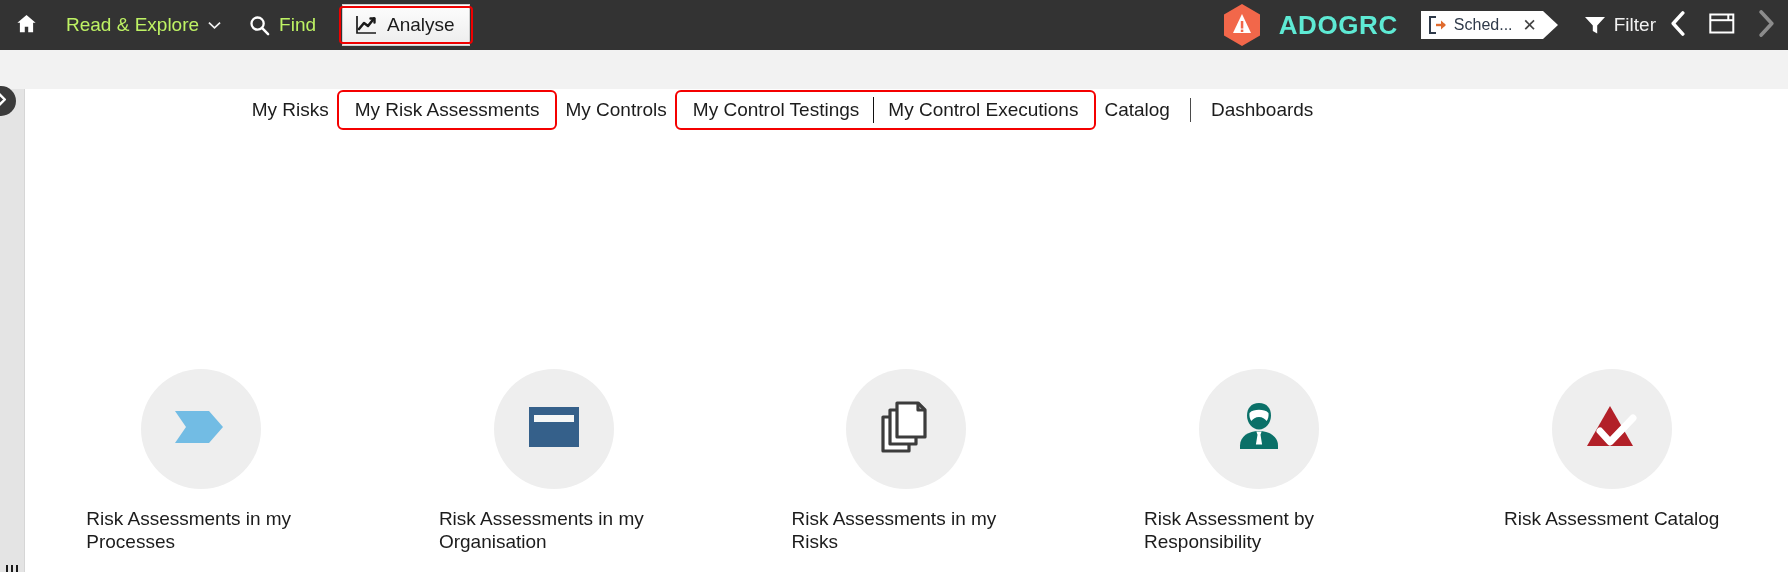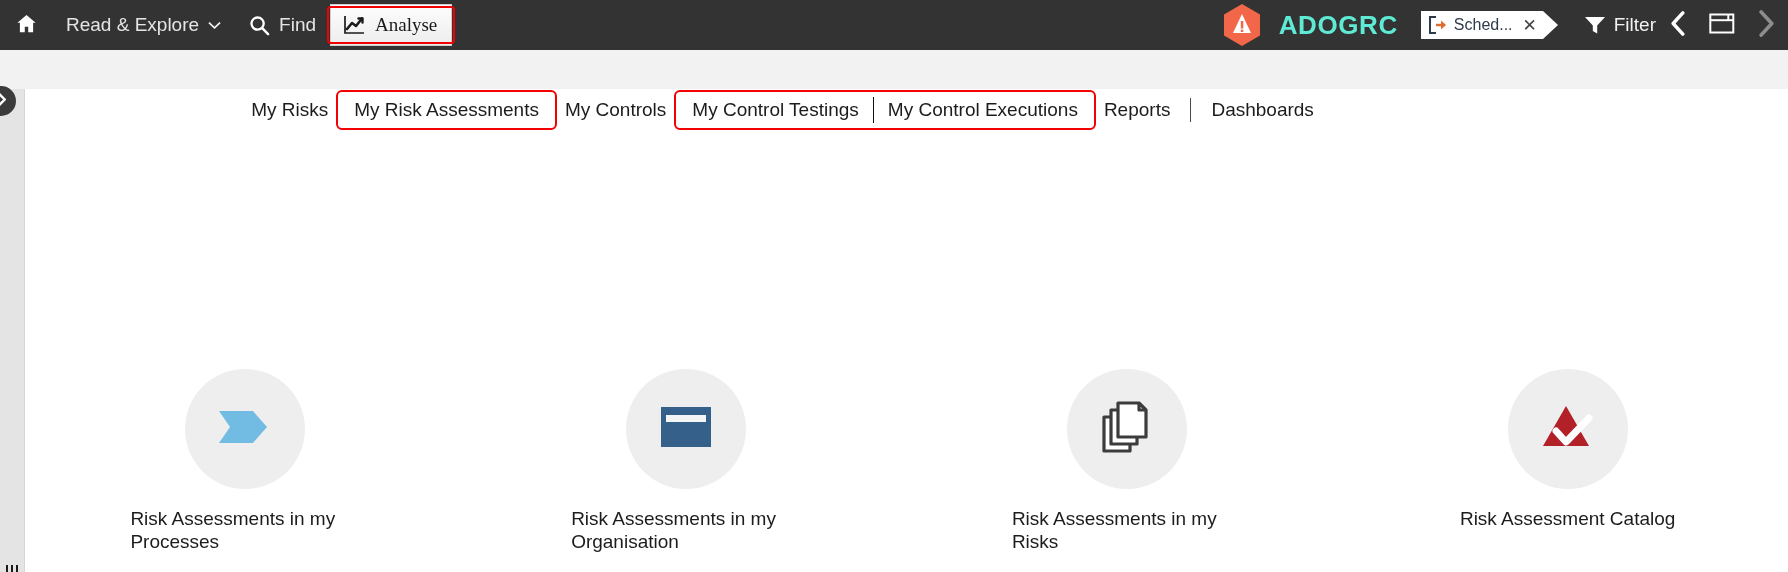--- a/index.html
+++ b/index.html
@@ -31,34 +31,34 @@
     display: flex;
     align-items: center;
     justify-content: center;
     cursor: pointer;
   }
   .tb-item {
     display: flex;
     align-items: center;
     height: 50px;
     padding: 0 14px;
-    color: #e5e5e5;
+    color: #bef264;
     font-size: 19px;
     cursor: pointer;
     white-space: nowrap;
   }
   .tb-item .caret {
     margin-left: 9px;
     font-size: 13px;
     line-height: 1;
   }
   .tb-find-icon { margin-right: 9px; display:flex; align-items:center;}
   .analyse-wrap {
     position: relative;
-    font-family: Liberation Serif, serif;
+    margin-left: 12px;
   }
   .analyse-btn {
     display: flex;
     align-items: center;
     height: 40px;
     padding: 0 14px 0 12px;
     background: linear-gradient(#fdfdfd, #ededed);
     border: 1px solid #cfcfcf;
     color: #1b1b1b;
     font-size: 19px;
@@ -414,21 +414,21 @@
 
     <div class="tab">My Controls</div>
 
     <div class="grp">
       <div class="tab">My Control Testings</div>
       <div class="inner-div"></div>
       <div class="tab">My Control Executions</div>
       <div class="tab-hl"></div>
     </div>
 
-    <div class="tab">Reports</div>
+    <div class="tab">Catalog</div>
     <div class="tab-divider"></div>
     <div class="tab">Dashboards</div>
   </div>
 </div>
 
 <div class="content">
   <div class="tiles">
 
     <div class="tile">
       <div class="tile-circle">
@@ -462,20 +462,33 @@
               <path d="M11 11 H37 V45 H11 Z"></path>
               <path d="M18 4 H39 L46 11 V38 H18 Z"></path>
             </g>
             <path d="M39 4 V11 H46" fill="none" stroke="#3c3c3c" stroke-width="3.2" stroke-linejoin="round"></path>
           </svg>
         </span>
       </div>
       <div class="tile-label">Risk Assessments in my Risks</div>
     </div>
 
+    <div class="tile">
+      <div class="tile-circle">
+        <span>
+          <svg width="54" height="56" viewBox="0 0 54 56">
+            <path fill="#0a7068" d="M27 4c-8 0-12 5.5-12 12.5 0 7.5 5.2 14 12 14s12-6.5 12-14C39 9.5 35 4 27 4z"></path>
+            <path fill="#ffffff" d="M17.5 14c2.5-2.6 5.6-3.2 9.5-3.2s7 .6 9.5 3.2c.4 3.3-.4 6-1.9 8.1-1.6-2.4-4.2-4.1-7.6-4.1s-6 1.7-7.6 4.1c-1.5-2.1-2.3-4.8-1.9-8.1z"></path>
+            <path fill="#0a7068" d="M27 32c-10.5 0-19 5.5-19 14.4V50h38v-3.6C46 37.5 37.5 32 27 32z"></path>
+            <path fill="#ffffff" d="M24.4 32.5h5.2l-1.1 3.2 1.6 9.8h-6.2l1.6-9.8z"></path>
+          </svg>
+        </span>
+      </div>
+      <div class="tile-label">Risk Assessment by Responsibility</div>
+    </div>
 
     <div class="tile">
       <div class="tile-circle">
         <span>
           <svg width="58" height="50" viewBox="0 0 58 50">
             <polygon points="27,4 50,44 4,44" fill="#b22028"></polygon>
             <path d="M17 29 L27 40 L50 16" fill="none" stroke="#ffffff" stroke-width="7" stroke-linecap="round" stroke-linejoin="round"></path>
           </svg>
         </span>
       </div>

